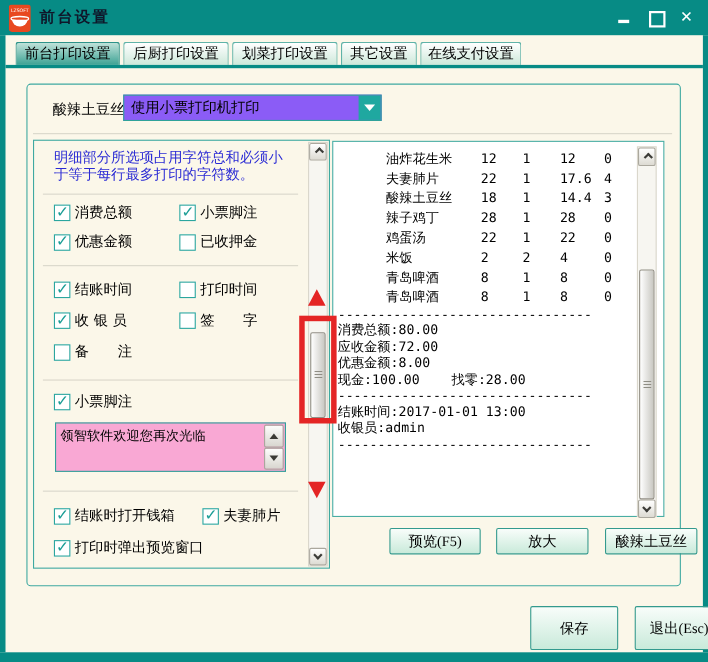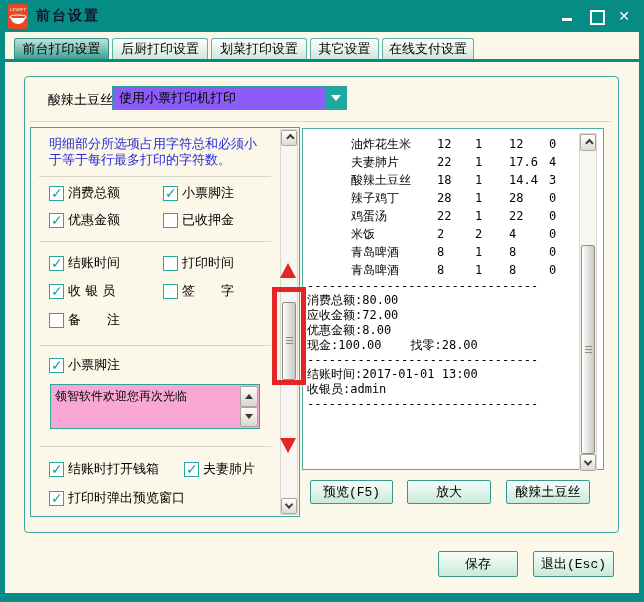--- a/index.html
+++ b/index.html
@@ -70,22 +70,22 @@
   .r-row { height:18px; line-height:18px; white-space:nowrap; }
   .r-name { display:inline-block; width:86px;margin-left:44px; }
   .r-c1 { display:inline-block; width:38px; }
   .r-c2 { display:inline-block; width:34px; }
   .r-c3 { display:inline-block; width:40px; }
   .r-c4 { display:inline-block; }
   .r-line { height:14px; line-height:14px; font-size:12px; white-space:nowrap; overflow:hidden; width:268px; }
   .r-total { height:15px; line-height:15px; font-size:12px; white-space:pre; }
 
   
-  .btn { position:absolute; height:24px; background:linear-gradient(#F8FDFA,#C9EADA); border:1px solid #339A8E; border-radius:2px; font-size:13px; color:#000; display:flex; align-items:center; justify-content:center; cursor:pointer; font-family:Liberation Mono, monospace; }
-  .btn-bottom { height:26px; }
+  .btn { position:absolute; height:24px; background:linear-gradient(#F8FDFA,#C9EADA); border:1px solid #339A8E; border-radius:2px; font-size:13px; color:#000; display:flex; align-items:center; justify-content:center; cursor:pointer; font-family:Liberation Serif, serif;margin-left:44px; }
+  .btn-bottom { height:40px; }
 
   
   .hl-rect { position:absolute; left:272px; top:287px; width:34px; height:98px; border:5px solid #E42525; z-index:50; }
   .hl-arrow { position:absolute; width:0; height:0; z-index:50; }
   .hl-up { left:280px; top:263px; border-left:8px solid transparent; border-right:8px solid transparent; border-bottom:15px solid #E42525; }
   .hl-down { left:280px; top:438px; border-left:8px solid transparent; border-right:8px solid transparent; border-top:15px solid #E42525; }
 </style>
 </head>
 <body>
 

